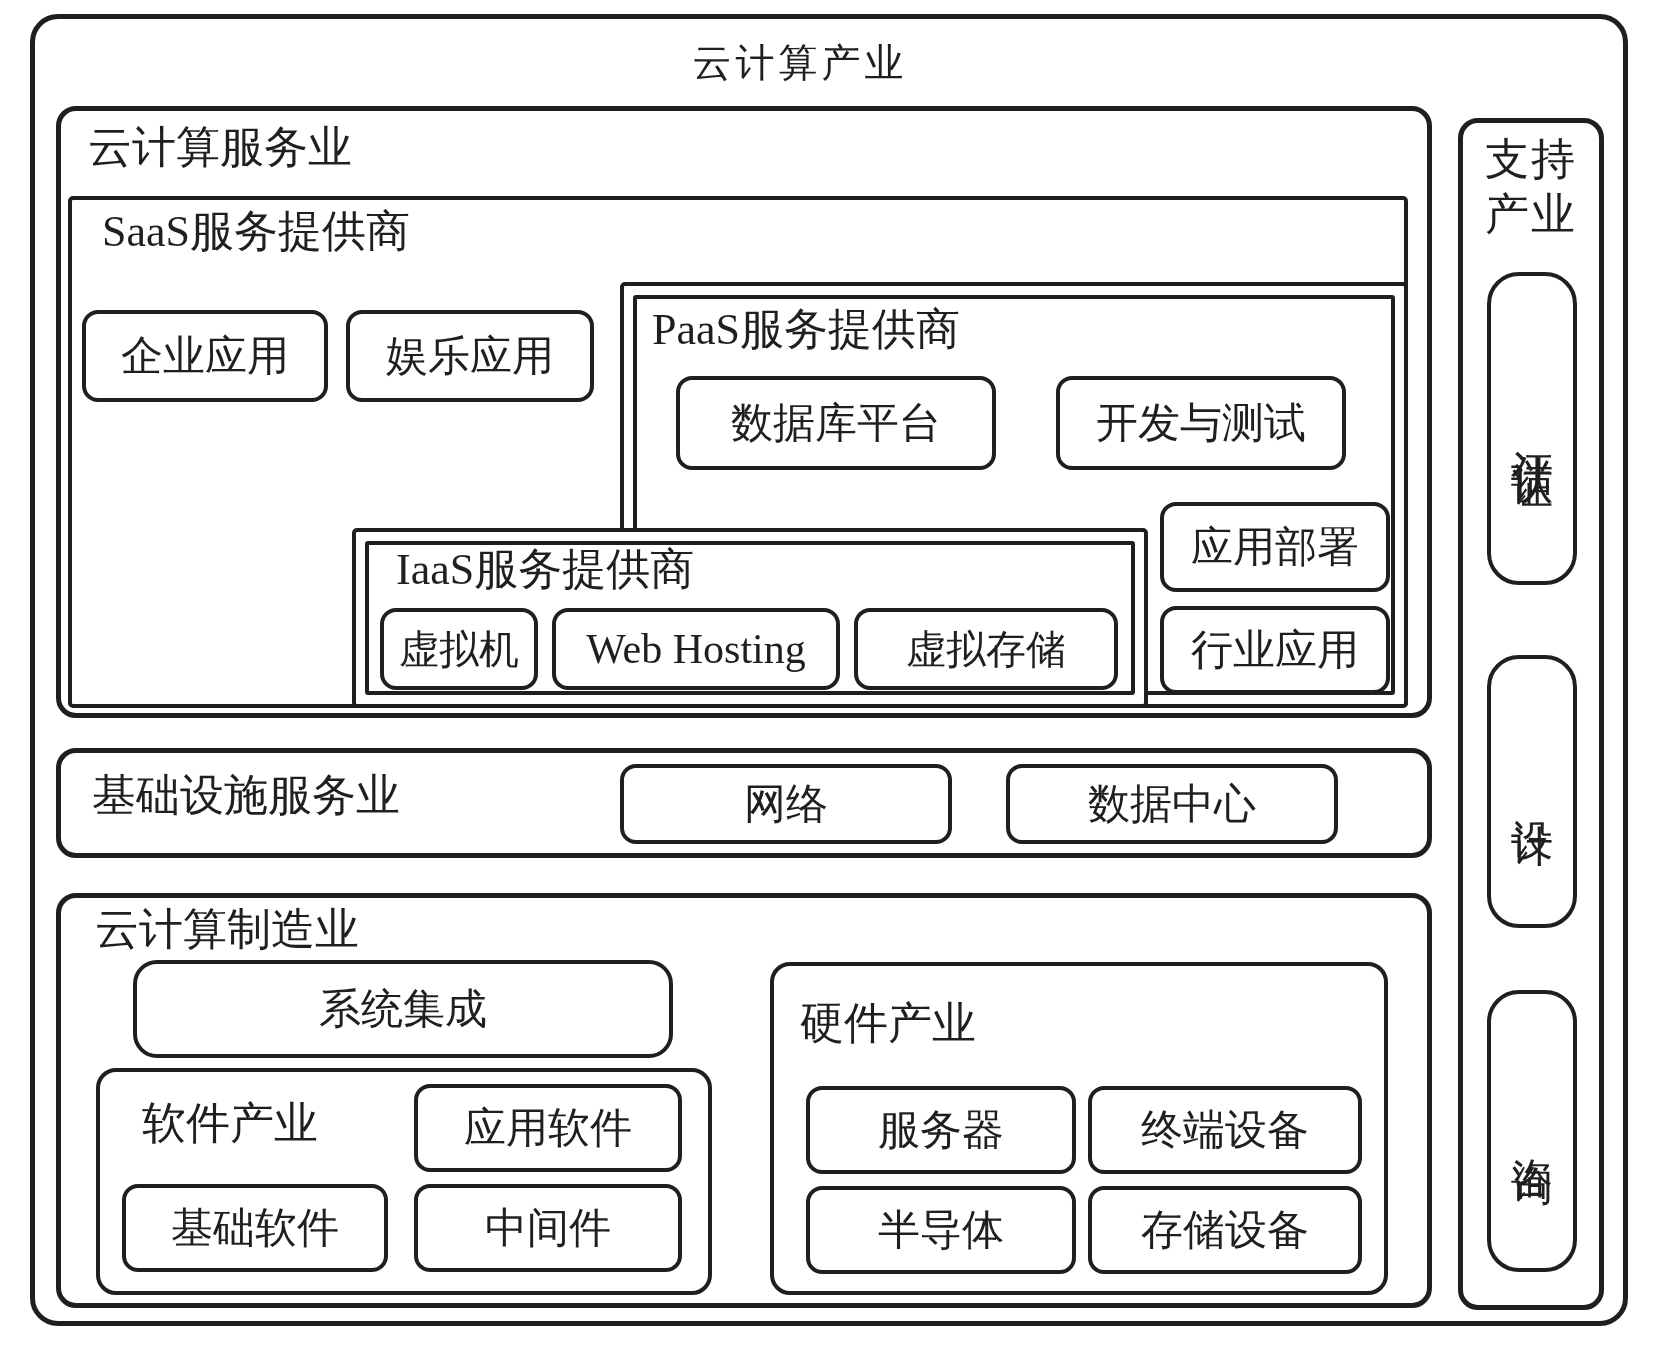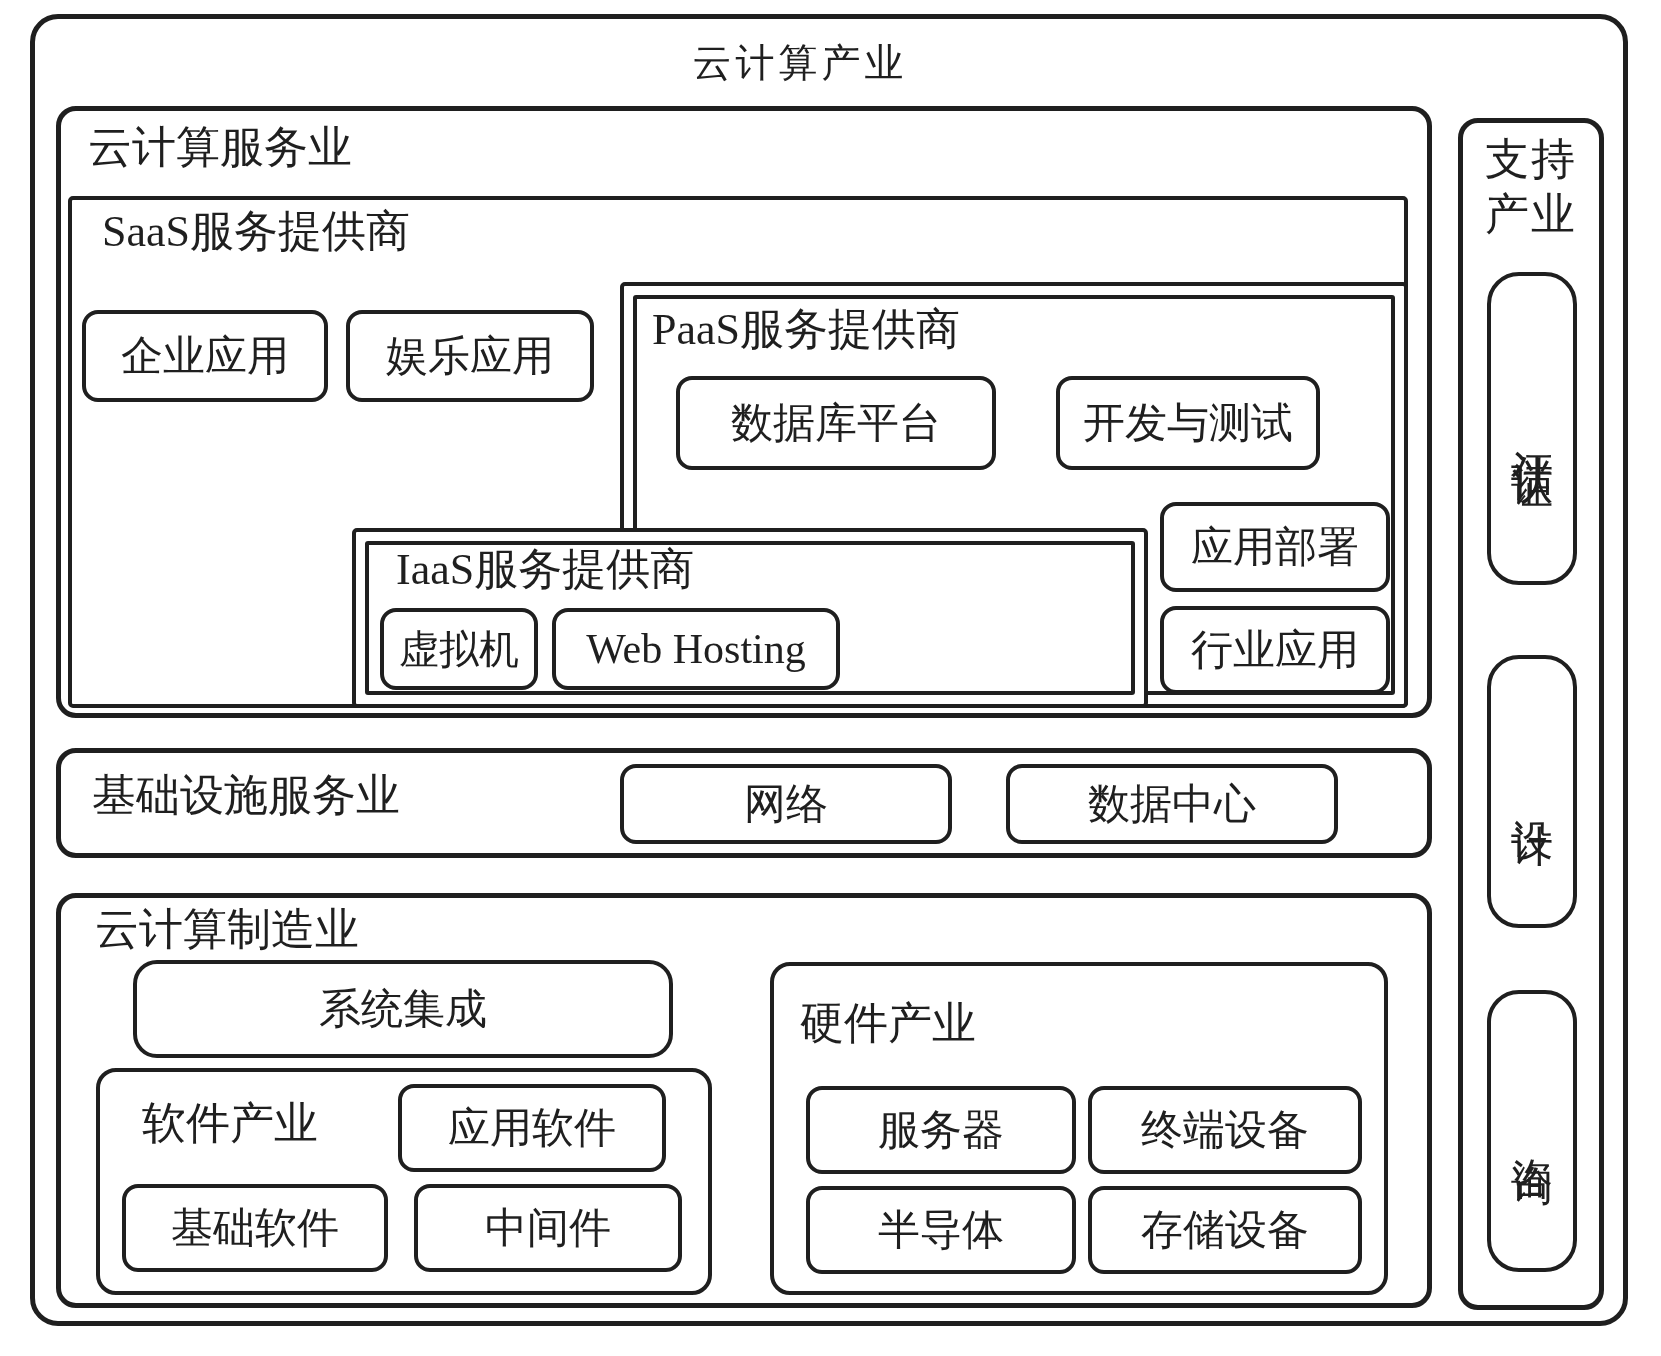--- a/index.html
+++ b/index.html
@@ -96,43 +96,44 @@
   <div class="lbl" style="left:102px;top:208px;">SaaS服务提供商</div>
 
   <div class="chip" style="left:82px;top:310px;width:246px;height:92px;">企业应用</div>
   <div class="chip" style="left:346px;top:310px;width:248px;height:92px;">娱乐应用</div>
 
   <div class="box sharp" style="left:620px;top:282px;width:788px;height:426px;border-width:4px;">
     <div class="inner"></div>
   </div>
   <div class="lbl" style="left:652px;top:306px;">PaaS服务提供商</div>
   <div class="chip" style="left:676px;top:376px;width:320px;height:94px;">数据库平台</div>
-  <div class="chip" style="left:1056px;top:376px;width:264px;height:94px;">开发与测试</div>
+  <div class="chip" style="left:1056px;top:376px;width:290px;height:94px;">开发与测试</div>
   <div class="chip" style="left:1160px;top:502px;width:230px;height:90px;">应用部署</div>
   <div class="chip" style="left:1160px;top:606px;width:230px;height:88px;">行业应用</div>
 
   <div class="box sharp" style="left:352px;top:528px;width:796px;height:180px;border-width:4px;">
     <div class="inner"></div>
   </div>
   <div class="lbl" style="left:396px;top:546px;">IaaS服务提供商</div>
   <div class="chip" style="left:380px;top:608px;width:158px;height:82px;font-size:40px;">虚拟机</div>
   <div class="chip" style="left:552px;top:608px;width:288px;height:82px;font-size:42px;">Web Hosting</div>
+  <div class="chip" style="left:854px;top:608px;width:264px;height:82px;font-size:40px;">虚拟存储</div>
 
   <div class="box rounded" style="left:56px;top:748px;width:1376px;height:110px;"></div>
   <div class="lbl" style="left:92px;top:772px;">基础设施服务业</div>
   <div class="chip" style="left:620px;top:764px;width:332px;height:80px;">网络</div>
   <div class="chip" style="left:1006px;top:764px;width:332px;height:80px;">数据中心</div>
 
   <div class="box rounded" style="left:56px;top:893px;width:1376px;height:415px;"></div>
   <div class="lbl" style="left:95px;top:906px;">云计算制造业</div>
   <div class="chip" style="left:133px;top:960px;width:540px;height:98px;border-radius:24px;">系统集成</div>
 
   <div class="box rounded" style="left:96px;top:1068px;width:616px;height:227px;border-width:4px;"></div>
   <div class="lbl" style="left:142px;top:1100px;">软件产业</div>
-  <div class="chip" style="left:398px;top:1084px;width:268px;height:88px;">应用软件</div>
+  <div class="chip" style="left:414px;top:1084px;width:268px;height:88px;">应用软件</div>
   <div class="chip" style="left:414px;top:1184px;width:268px;height:88px;">中间件</div>
   <div class="chip" style="left:122px;top:1184px;width:266px;height:88px;">基础软件</div>
 
   <div class="box rounded" style="left:770px;top:962px;width:618px;height:333px;border-width:4px;"></div>
   <div class="lbl" style="left:800px;top:1000px;">硬件产业</div>
   <div class="chip" style="left:806px;top:1086px;width:270px;height:88px;">服务器</div>
   <div class="chip" style="left:1088px;top:1086px;width:274px;height:88px;">终端设备</div>
   <div class="chip" style="left:806px;top:1186px;width:270px;height:88px;">半导体</div>
   <div class="chip" style="left:1088px;top:1186px;width:274px;height:88px;">存储设备</div>
 

